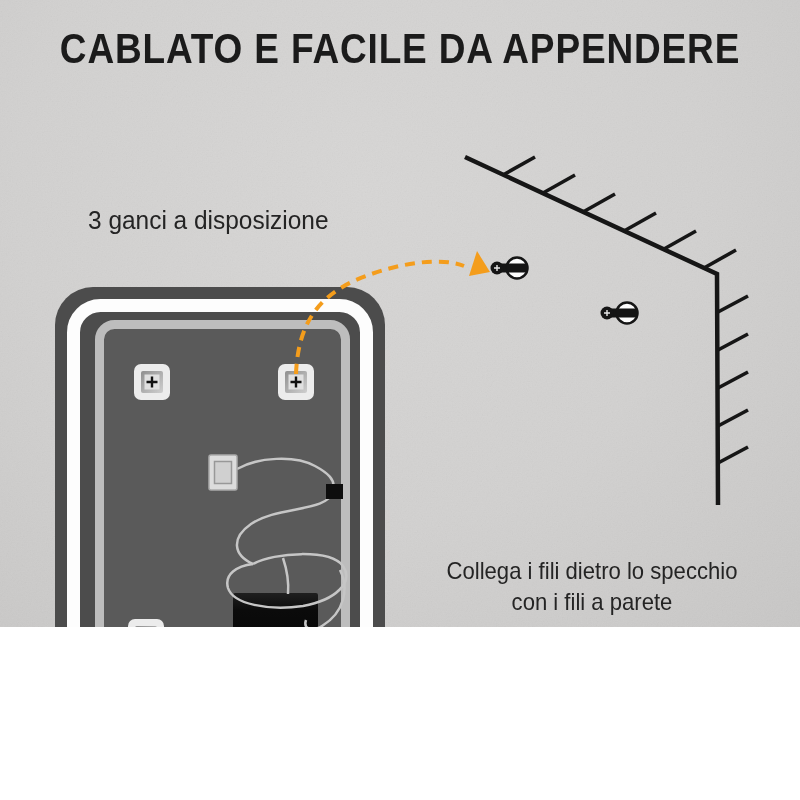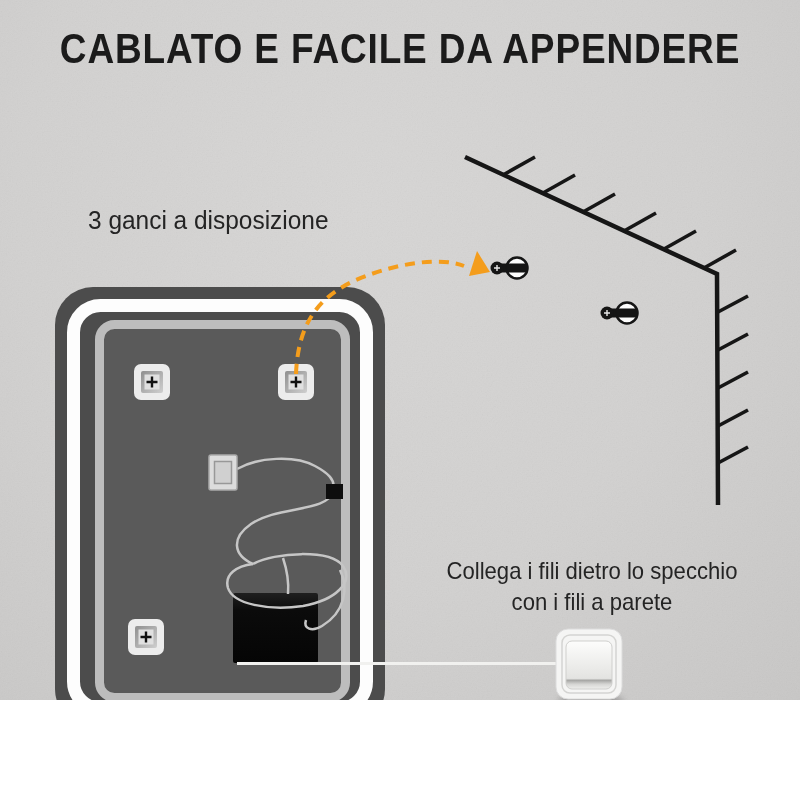--- a/index.html
+++ b/index.html
@@ -1,17 +1,17 @@
 <!DOCTYPE html>
 <html style="--background: #d2d1d0; --accent_orange: #f49d1c; --frame_dark: #4c4c4c; --panel_gray: #5a5a5a; --border_strip: #bdbdbd; --led_ring_white: #fdfdfd; --ink_black: #161616; --wire_gray: #c6c6c6; --power_box_black: #0d0d0d; --switch_plate: #f5f5f4;"><head>
 <meta charset="utf-8">
 <style>
   html,body{margin:0;padding:0;}
   #stage{
-    position:relative;width:800px;height:700px;overflow:hidden;
+    position:relative;width:800px;height:627px;overflow:hidden;
     background:radial-gradient(ellipse at 45% 30%, #d7d6d5 0%, #d2d1d0 55%, #c8c7c6 100%);
     font-family:"Liberation Sans", sans-serif;
   }
   #stage svg{position:absolute;left:0;top:0;}
   .texture{position:absolute;left:0;top:0;width:800px;height:800px;pointer-events:none;}
   .title{
     position:absolute;top:24px;left:50%;
     transform:translateX(-50%) scaleX(0.86);transform-origin:center;
     white-space:nowrap;font-size:43px;font-weight:bold;letter-spacing:1px;
     color:#1b1b1b;

